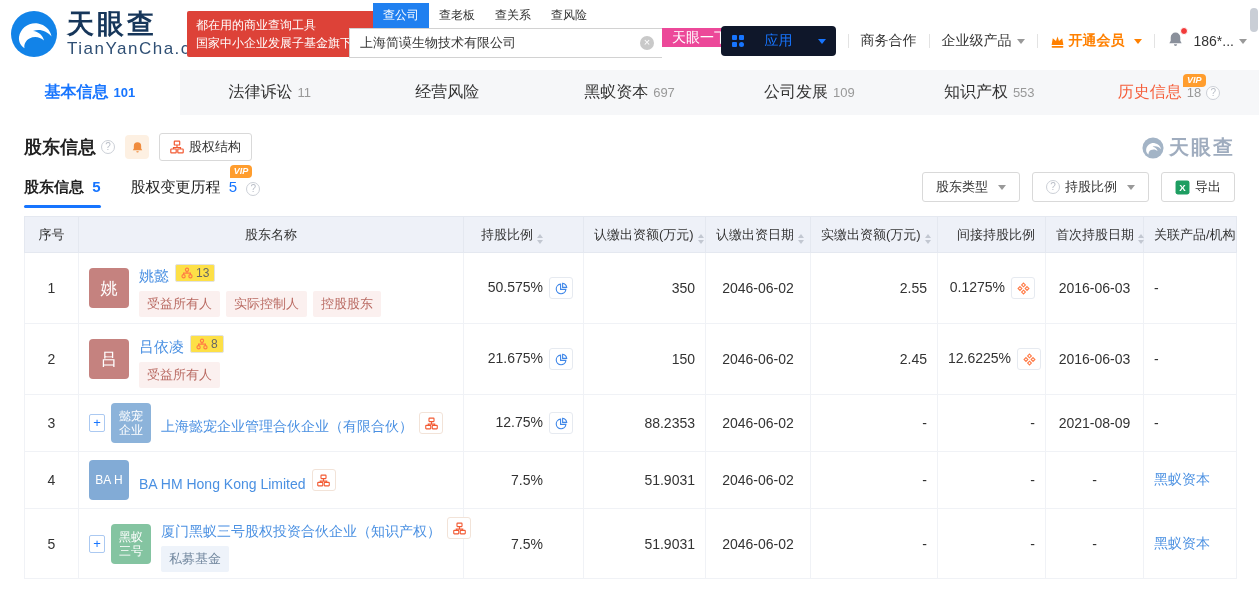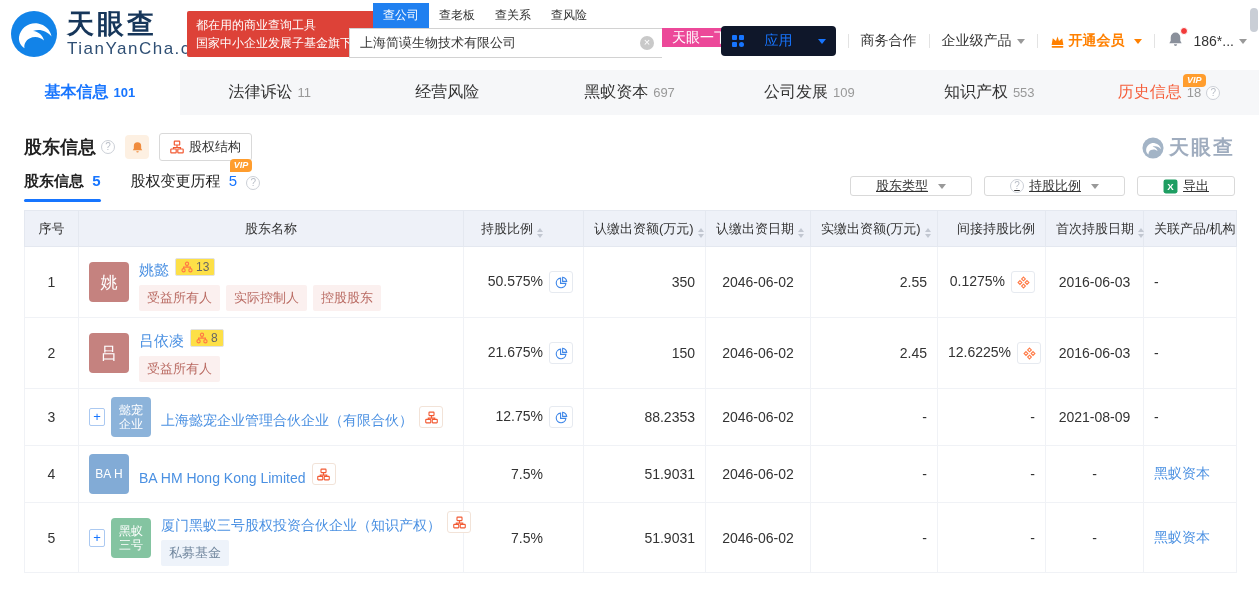--- a/index.html
+++ b/index.html
@@ -68,23 +68,23 @@
   .watermark .wm-text { font-size:20px; font-weight:bold; color:#9aa8bb; letter-spacing:2px; }
   
   .sub-head { display:flex; align-items:flex-end; margin-top:10px; }
   .subtab { position:relative; font-size:15px; color:#222; margin-right:30px; padding-bottom:11px; cursor:pointer; }
   .subtab .cnt { color:#1775ff; margin-left:4px; }
   .subtab.active { font-weight:bold; }
   .subtab.active::after { content:""; position:absolute; left:0; right:0; bottom:0; height:3px;
     background:#1775ff; border-radius:2px; }
   .subtab .vipbadge { top:-13px; right:8px; }
   .filters { margin-left:auto; display:flex; gap:12px; padding-bottom:6px; }
-  .filter-btn { display:flex; align-items:center; gap:5px; height:20px; padding:0 25px;
+  .filter-btn { display:flex; align-items:center; gap:5px; height:30px; padding:0 13px;
     border:1px solid #d9d9d9; border-radius:3px; background:#fff; font-size:13px; color:#333; cursor:pointer;
-    font-family:"Liberation Sans","DejaVu Sans",sans-serif;text-decoration:underline; }
+    font-family:"Liberation Sans","DejaVu Sans",sans-serif; }
   
   table { border-collapse:collapse; width:1212px; margin-top:8px; table-layout:fixed; font-size:14px; }
   thead th { background:#eef1f8; height:36px; font-weight:normal; color:#333; font-size:13px;
     border:1px solid #e4e8f0; border-left:none; border-top:none; padding:0 10px; white-space:nowrap; }
   thead th:first-child { border-left:1px solid #e4e8f0; }
   thead tr { border-top:1px solid #e4e8f0; }
   tbody td { border:1px solid #f0f2f6; border-left:none; border-top:none; padding:6px 10px;
     vertical-align:middle; white-space:nowrap; }
   tbody td:first-child { border-left:1px solid #f0f2f6; }
   .ctr { text-align:center; } .rgt { text-align:right; } .lft { text-align:left; }

